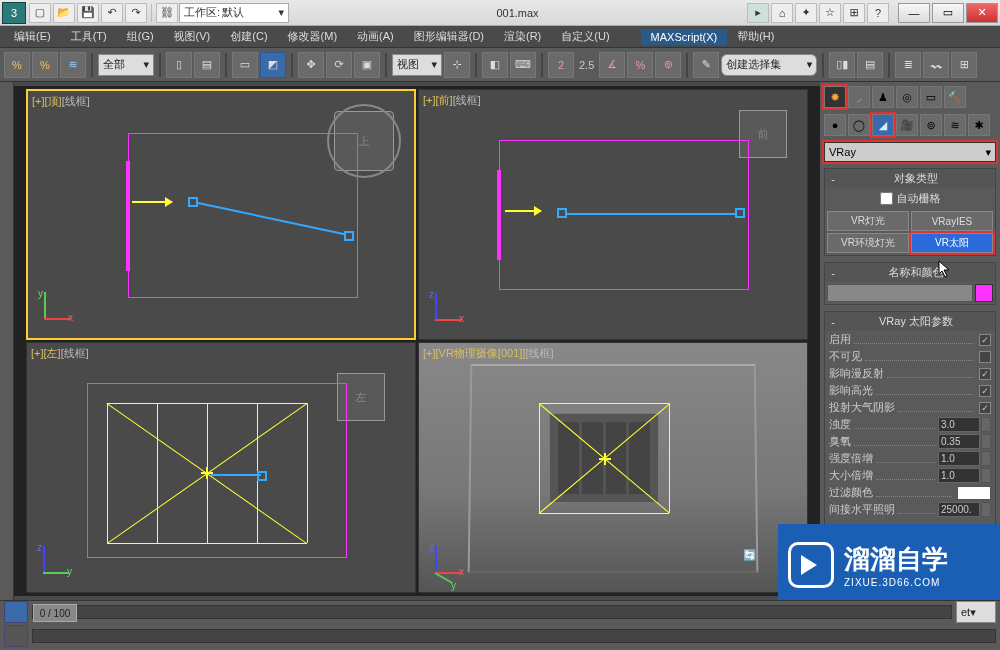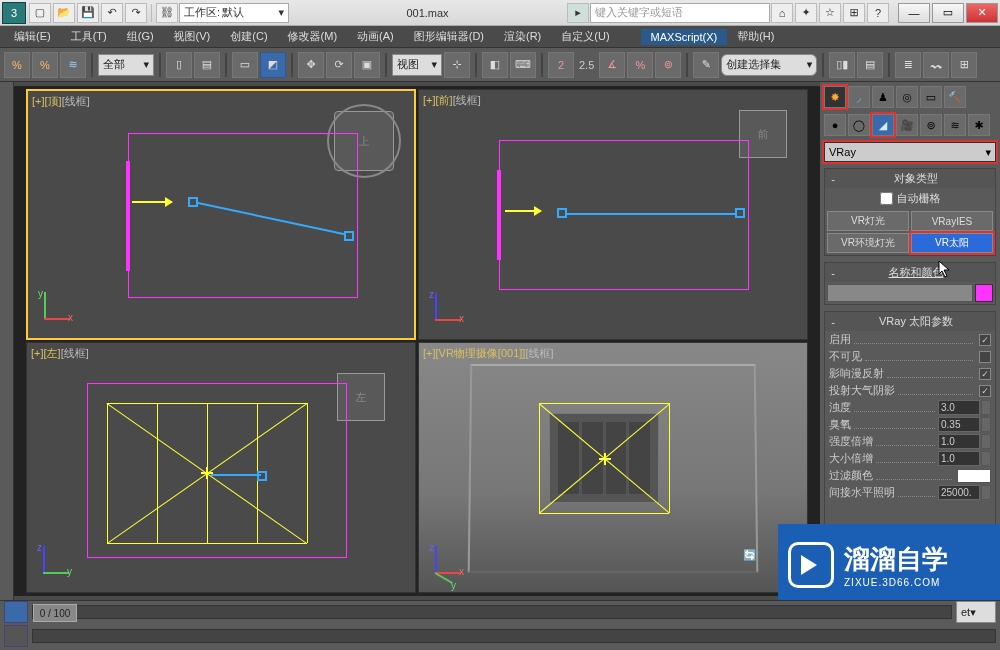--- a/index.html
+++ b/index.html
@@ -120,23 +120,20 @@
   <div class="tb-btn">↷</div>
   <div class="tb-sep"></div>
   <div class="tb-btn">⛓</div>
   <div class="workspace-dd">
     <span>工作区:</span>
     <span style="margin-left:2px;">默认</span>
     <span class="arrow">▾</span>
   </div>
   <span class="title-text">001.max</span>
   <div class="tb-btn" style="background:#cfe0d8;">▸</div>
-  <div class="search-box">
-    <span style="color:#999;" textcontent="键入关键字或短语">键入关键字或短语</span>
-  </div>
   <div class="tb-btn">⌂</div>
   <div class="tb-btn">✦</div>
   <div class="tb-btn">☆</div>
   <div class="tb-btn">⊞</div>
   <div class="tb-btn">?</div>
   <div class="winbtns">
     <div class="winbtn">—</div>
     <div class="winbtn">▭</div>
     <div class="winbtn close">✕</div>
   </div>
@@ -353,21 +350,21 @@
         <div class="rp-btn">VR灯光</div>
         <div class="rp-btn">VRayIES</div>
         <div class="rp-btn">VR环境灯光</div>
         <div class="rp-btn sel">VR太阳</div>
       </div>
     </div>
 
     <div class="rp-rollout">
       <div class="rp-roll-hd">
           <span class="collapse">-</span>
-          <span style="flex:1;text-decoration:underline;">名称和颜色</span>
+          <span style="flex:1;">名称和颜色</span>
         </div>
       <div class="rp-name-row">
         <div class="rp-name-input"></div>
         <div class="rp-swatch"></div>
       </div>
     </div>
 
     <div class="rp-rollout" style="flex:1; overflow:hidden;">
       <div class="rp-roll-hd">
           <span class="collapse">-</span>
@@ -379,20 +376,25 @@
             <span class="dots"></span>
             <span class="chk on"></span>
           </div>
           <div class="rp-param">
             <span>不可见</span>
             <span class="dots"></span>
             <span class="chk"></span>
           </div>
           <div class="rp-param">
             <span>影响漫反射</span>
+            <span class="dots"></span>
+            <span class="chk on"></span>
+          </div>
+          <div class="rp-param">
+            <span>影响高光</span>
             <span class="dots"></span>
             <span class="chk on"></span>
           </div>
           <div class="rp-param">
             <span>投射大气阴影</span>
             <span class="dots"></span>
             <span class="chk on"></span>
           </div>
           <div class="rp-param">
             <span>浊度</span>

